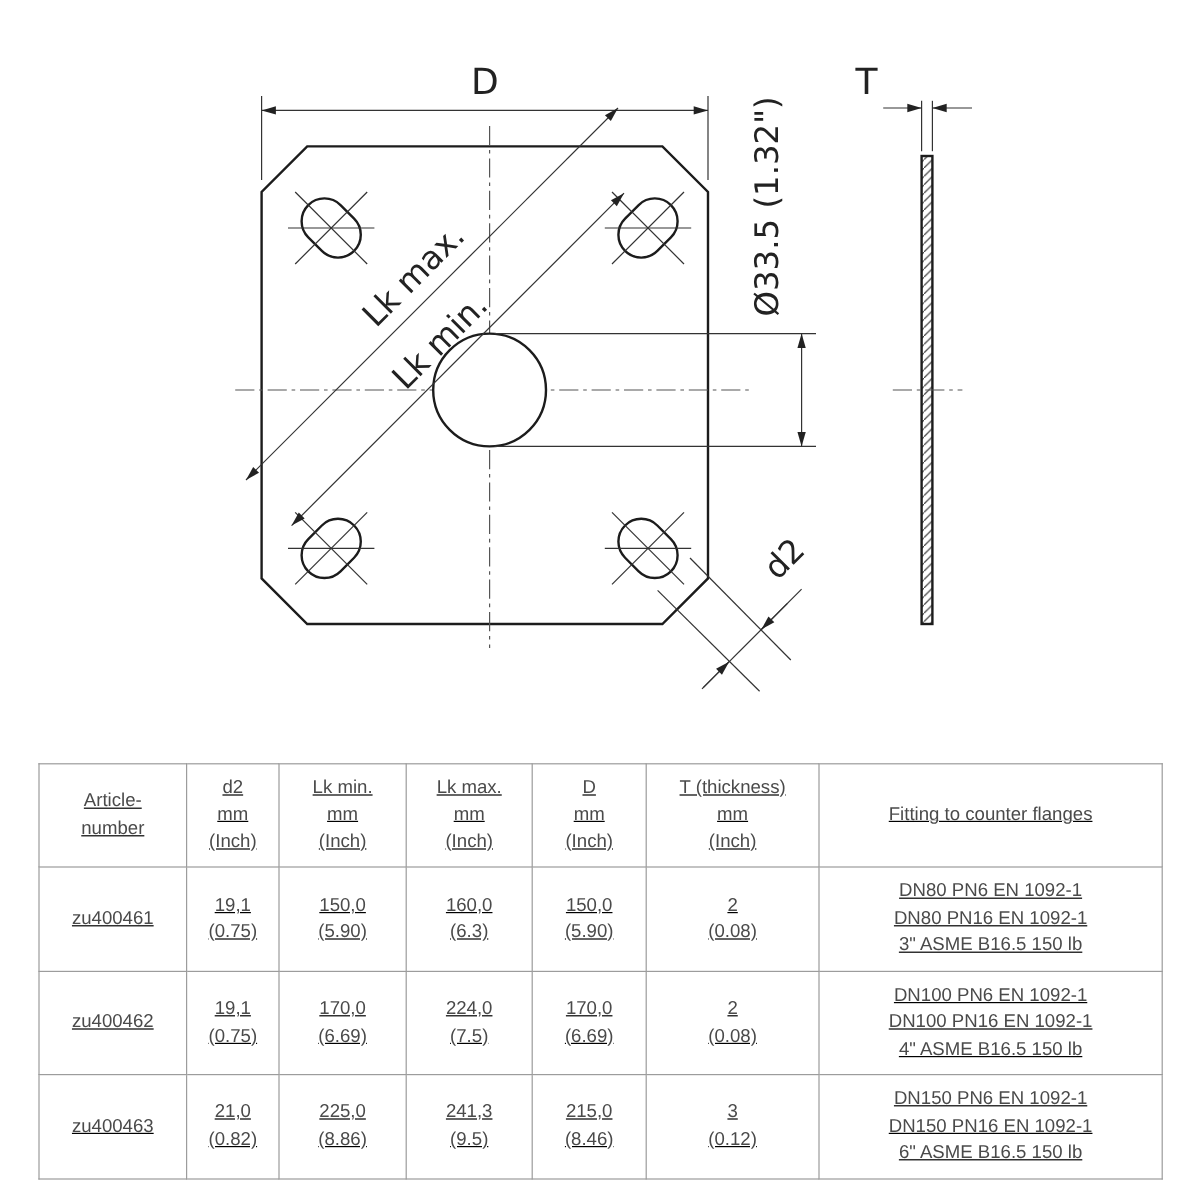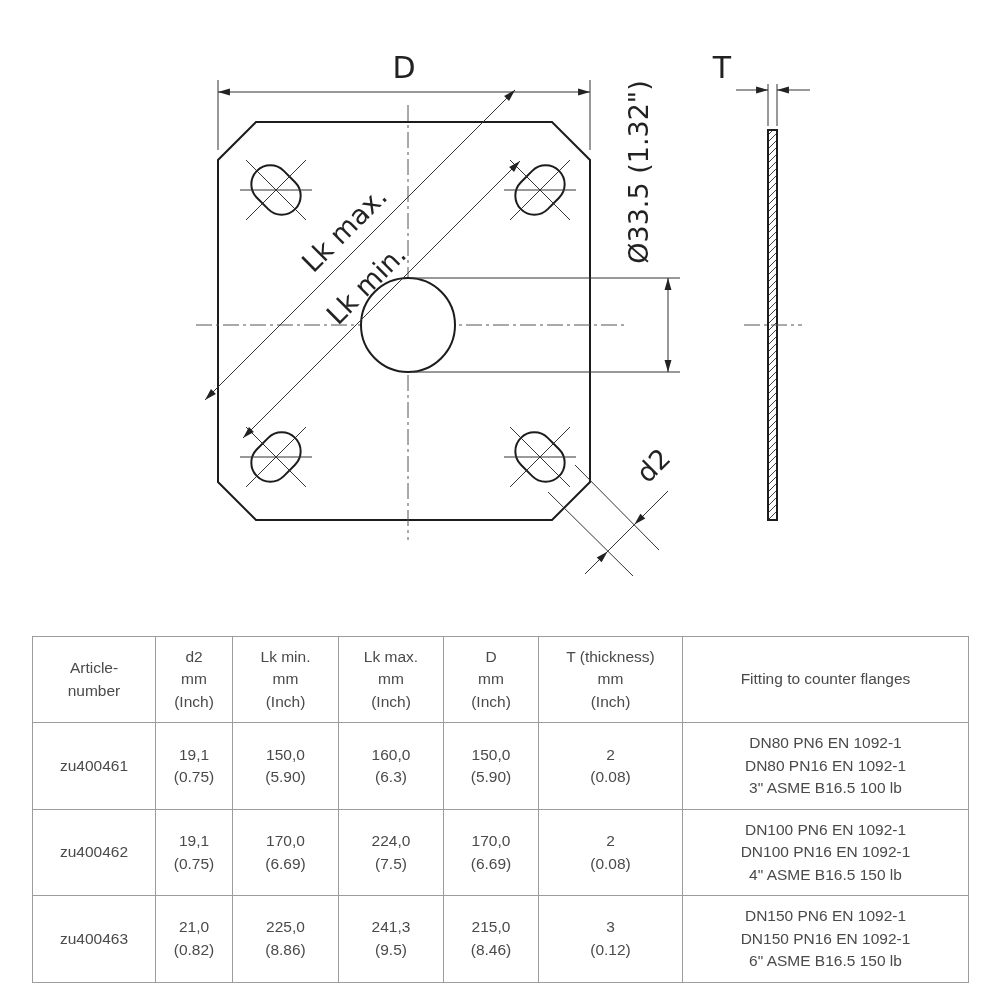--- a/index.html
+++ b/index.html
@@ -13,20 +13,21 @@
   svg text { font-family:"DejaVu Sans", sans-serif; fill:#222222; }
   .dimtext  { font-size:27px; }
   .dimtext-lg { font-size:30px; }
 
   
   .spec-table {
     width:936px;
     margin:14px 32px 0 32px;
     border-collapse:collapse;
     table-layout:fixed;
+    text-decoration:underline;
   }
   .spec-table th, .spec-table td {
     border:1px solid #9c9c9c;
     text-align:center;
     vertical-align:middle;
     font-weight:normal;
     font-size:15.5px;
     color:#4a4a4a;
     line-height:1.45;
     padding:9px 4px;
@@ -169,21 +170,21 @@
         <td>150,0
 (5.90)</td>
         <td>160,0
 (6.3)</td>
         <td>150,0
 (5.90)</td>
         <td>2
 (0.08)</td>
         <td>DN80 PN6 EN 1092-1
 DN80 PN16 EN 1092-1
-3" ASME B16.5 100 lb</td>
+3" ASME B16.5 150 lb</td>
       </tr>
       <tr>
         <td>zu400462</td>
         <td>19,1
 (0.75)</td>
         <td>170,0
 (6.69)</td>
         <td>224,0
 (7.5)</td>
         <td>170,0

